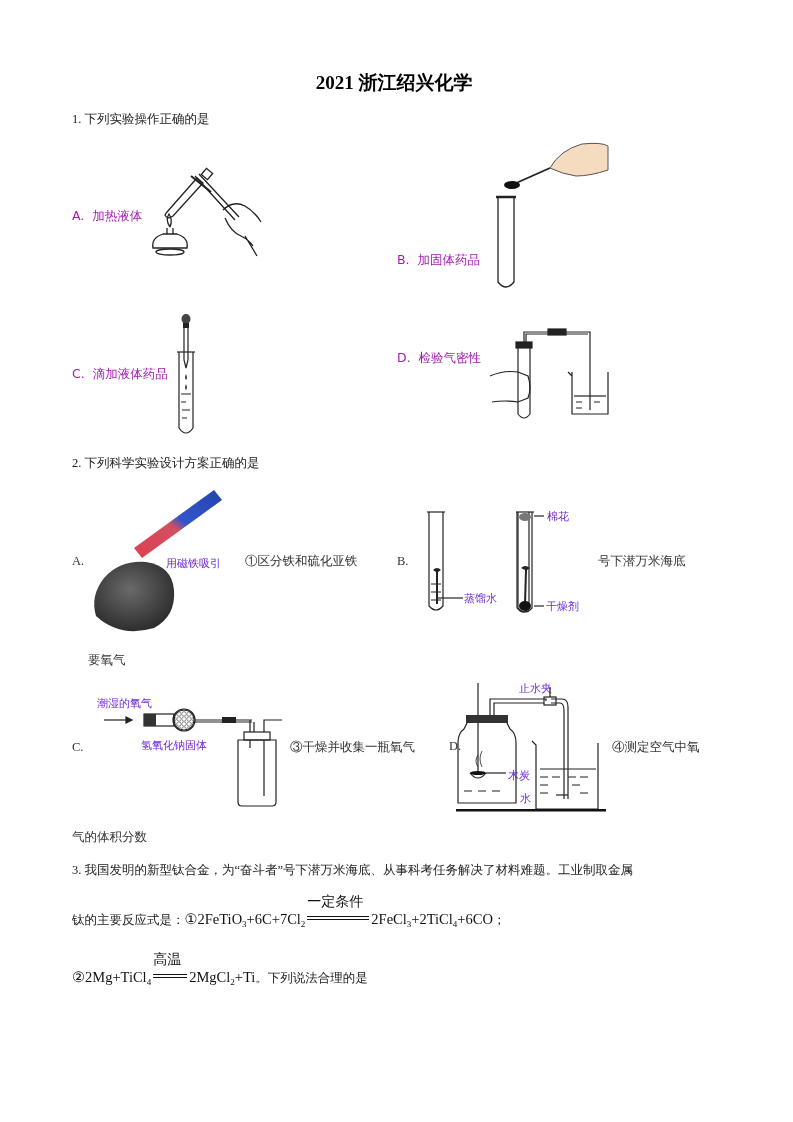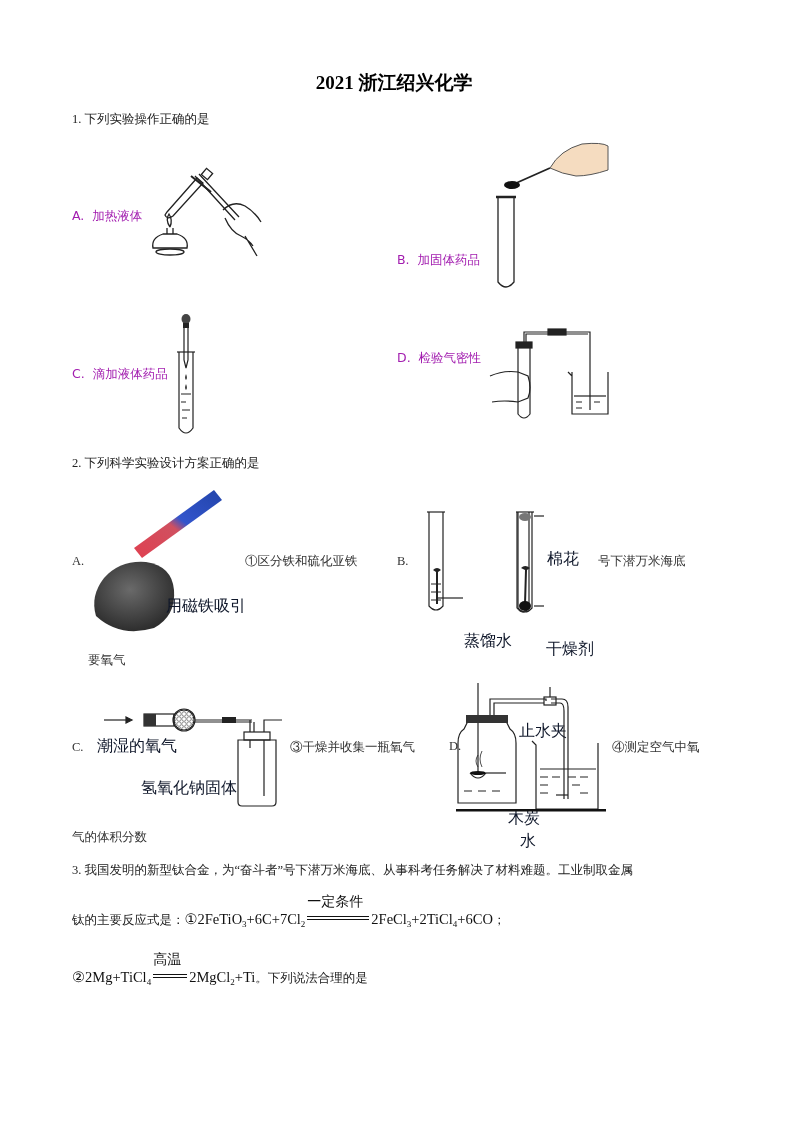--- a/index.html
+++ b/index.html
@@ -3,21 +3,21 @@
 <meta charset="utf-8">
 <style>
   html, body { margin: 0; padding: 0; background: #ffffff; }
   body { width: 793px; height: 1122px; position: relative; overflow: hidden;
          font-family: "DejaVu Sans", "Liberation Sans", sans-serif; color: #1a1a1a; }
   .abs { position: absolute; }
   .title { left: 0; width: 788px; top: 70px; text-align: center;
            font-family: "Liberation Serif", "DejaVu Serif", serif; font-weight: bold; font-size: 19px; color: #000; }
   .q { font-size: 12.5px; color: #222; font-family: Liberation Serif, serif; }
   .opt { font-size: 12.5px; color: #a21caf; }
-  .lbl { font-size: 16px; color: #0f172a; margin-top: 40px; }
+  .lbl { font-size: 11px; color: #6d28d9; }
   .cap { font-size: 12.5px; color: #333; font-family: "Liberation Serif", "DejaVu Serif", serif; }
   .eq { font-family: "Liberation Serif", "DejaVu Serif", serif; font-size: 14.5px; color: #111; white-space: nowrap; }
   .eq sub { font-size: 9px; vertical-align: -3px; }
   .cond { display: inline-block; position: relative; text-align: left; vertical-align: baseline; margin: 0 2px; }
   .cond .top { position: absolute; left: 0; right: 0; top: -18px; font-size: 14px; white-space: nowrap; }
   .cond .bar { display: inline-block; border-top: 1px solid #111; border-bottom: 1px solid #111; height: 2px; vertical-align: 4px; }
   svg { position: absolute; overflow: visible; }
 </style>
 </head>
 <body>

